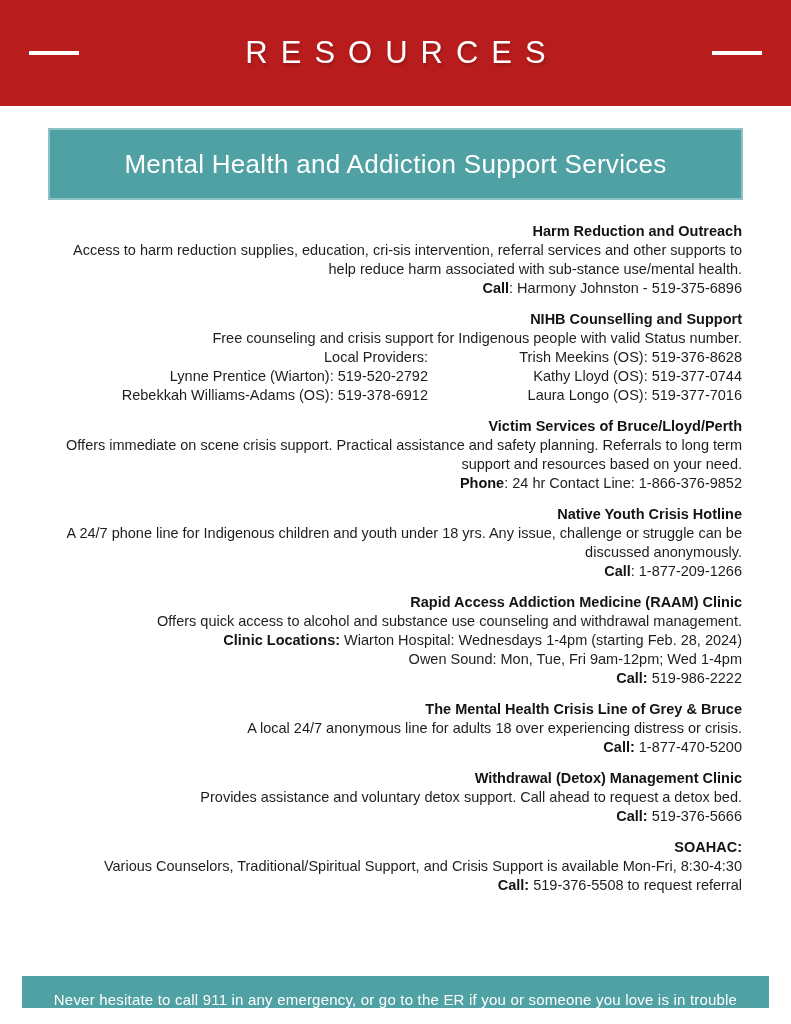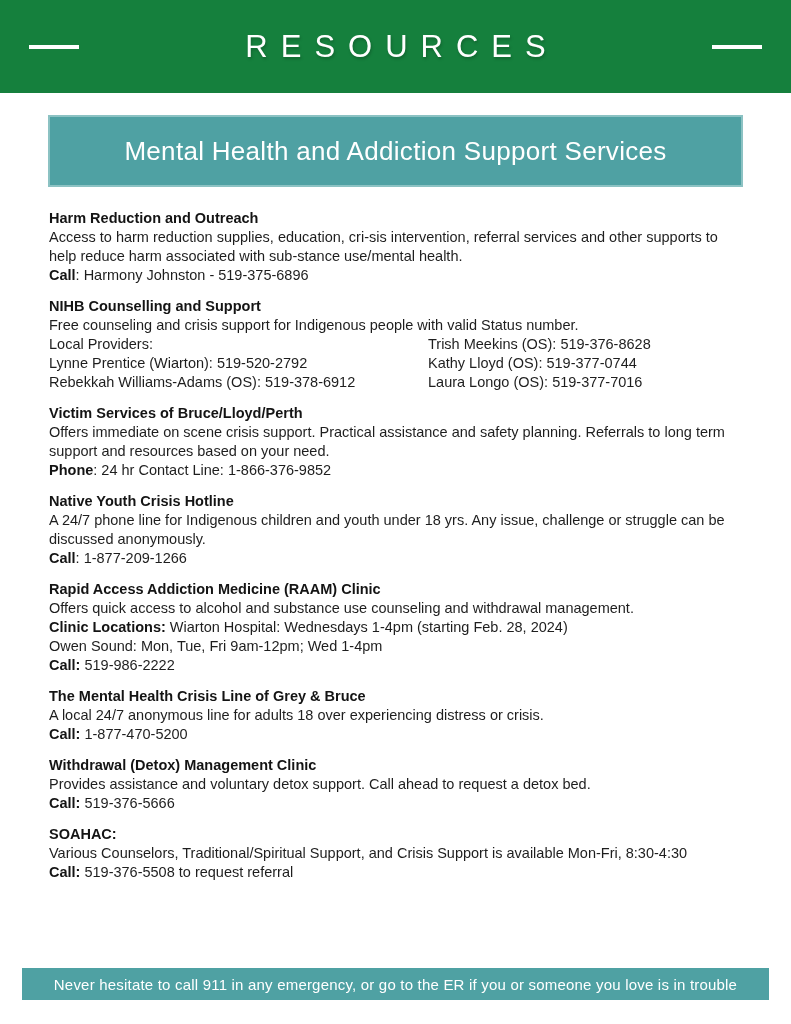--- a/index.html
+++ b/index.html
@@ -9,22 +9,22 @@
     height: 1024px;
     position: relative;
     background: #ffffff;
     font-family: "Liberation Sans", sans-serif;
     color: #1e1e1e;
     overflow: hidden;
   }
 
   
   .top-banner {
-    height: 93px;
-    background: #15803d;
+    height: 106px;
+    background: #b91c1c;
     display: flex;
     align-items: center;
     justify-content: space-between;
     padding: 0 29px;
   }
   .top-banner .dash {
     width: 50px;
     height: 4px;
     background: #ffffff;
     flex: 0 0 auto;
@@ -53,20 +53,21 @@
     color: #ffffff;
     font-size: 26px;
     font-weight: 400;
     letter-spacing: 0.3px;
     white-space: nowrap;
   }
 
   
   .resource-list {
     padding: 22px 49px 0 49px;
+    text-align: right;
   }
   .resource-section { margin-bottom: 12px; }
   .resource-title {
     font-size: 14.5px;
     font-weight: 700;
     line-height: 19px;
     color: #141414;
   }
   .resource-line {
     font-size: 14.5px;
@@ -76,25 +77,25 @@
   .resource-line.cols {
     display: grid;
     grid-template-columns: 379px 1fr;
   }
 
   
   .footer-banner {
     position: absolute;
     left: 22px;
     right: 22px;
-    bottom: 24px;
+    bottom: 16px;
     height: 32px;
     background: #4fa1a3;
     display: flex;
-    align-items: center;
+    align-items: flex-end;
     justify-content: center;
   }
   .footer-text {
     color: #ffffff;
     font-size: 15px;
     letter-spacing: 0.2px;
     white-space: nowrap;
   }
 </style>
 </head>

